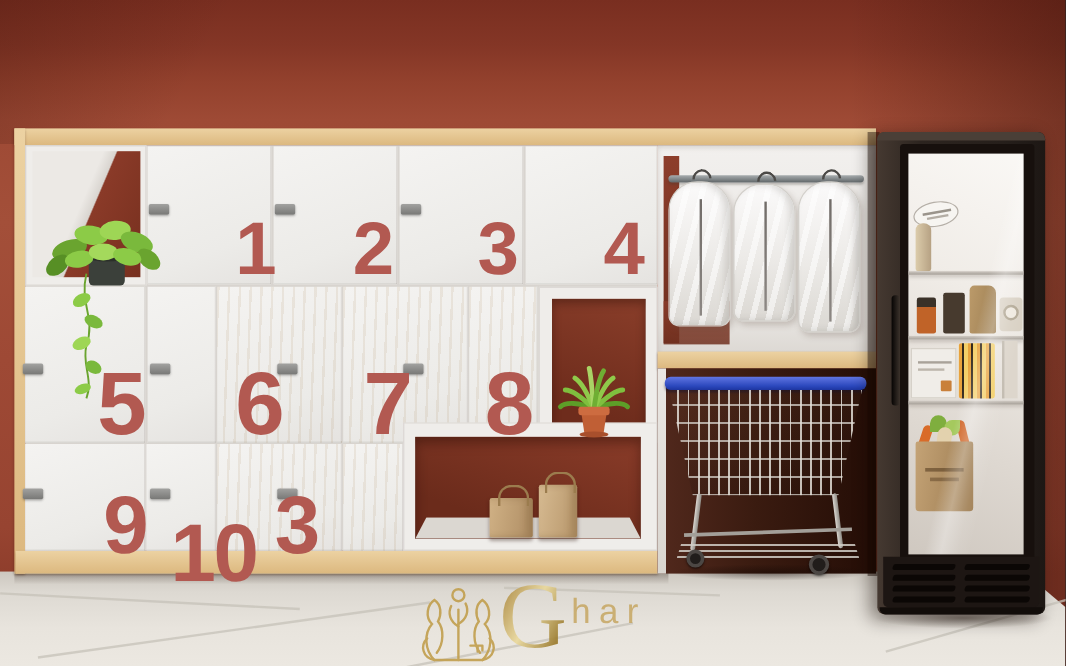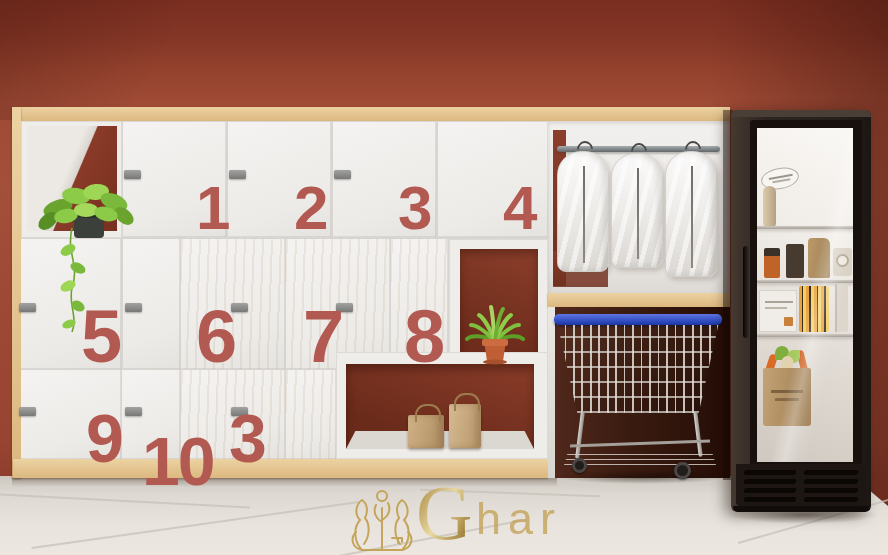--- a/index.html
+++ b/index.html
@@ -96,21 +96,21 @@
     pointer-events:none;}
   .shelf{height:3px;background:linear-gradient(180deg,#cfc9c2,#a59f97);box-shadow:0 2px 3px rgba(90,80,70,.25);}
   .vent{background:#1d1613;border-radius:0 0 4px 4px;}
   .slat{height:5px;background:#0b0705;border-radius:2px;transform:skewX(-14deg);}
 
   
   .watermark{opacity:.92;}
   .wm-g{font-family:"Liberation Serif",serif;font-size:78px;line-height:1;font-weight:500;
     background:linear-gradient(118deg,#a9853b 10%,#ead99e 48%,#9c7c2f 82%);
     -webkit-background-clip:text;background-clip:text;color:transparent;}
-  .wm-har{font-family:"Liberation Sans",sans-serif;font-size:45px;line-height:1;font-weight:400;
+  .wm-har{font-family:"Liberation Sans",sans-serif;font-size:29px;line-height:1;font-weight:400;
     letter-spacing:7px;color:#c3a157;opacity:.85;text-align:center;}
 </style>
 </head>
 <body>
 
 <div id="stage">
 
   <div class="backdrop"></div>
   <div class="left-corner-shade"></div>
   <div class="right-shade"></div>

